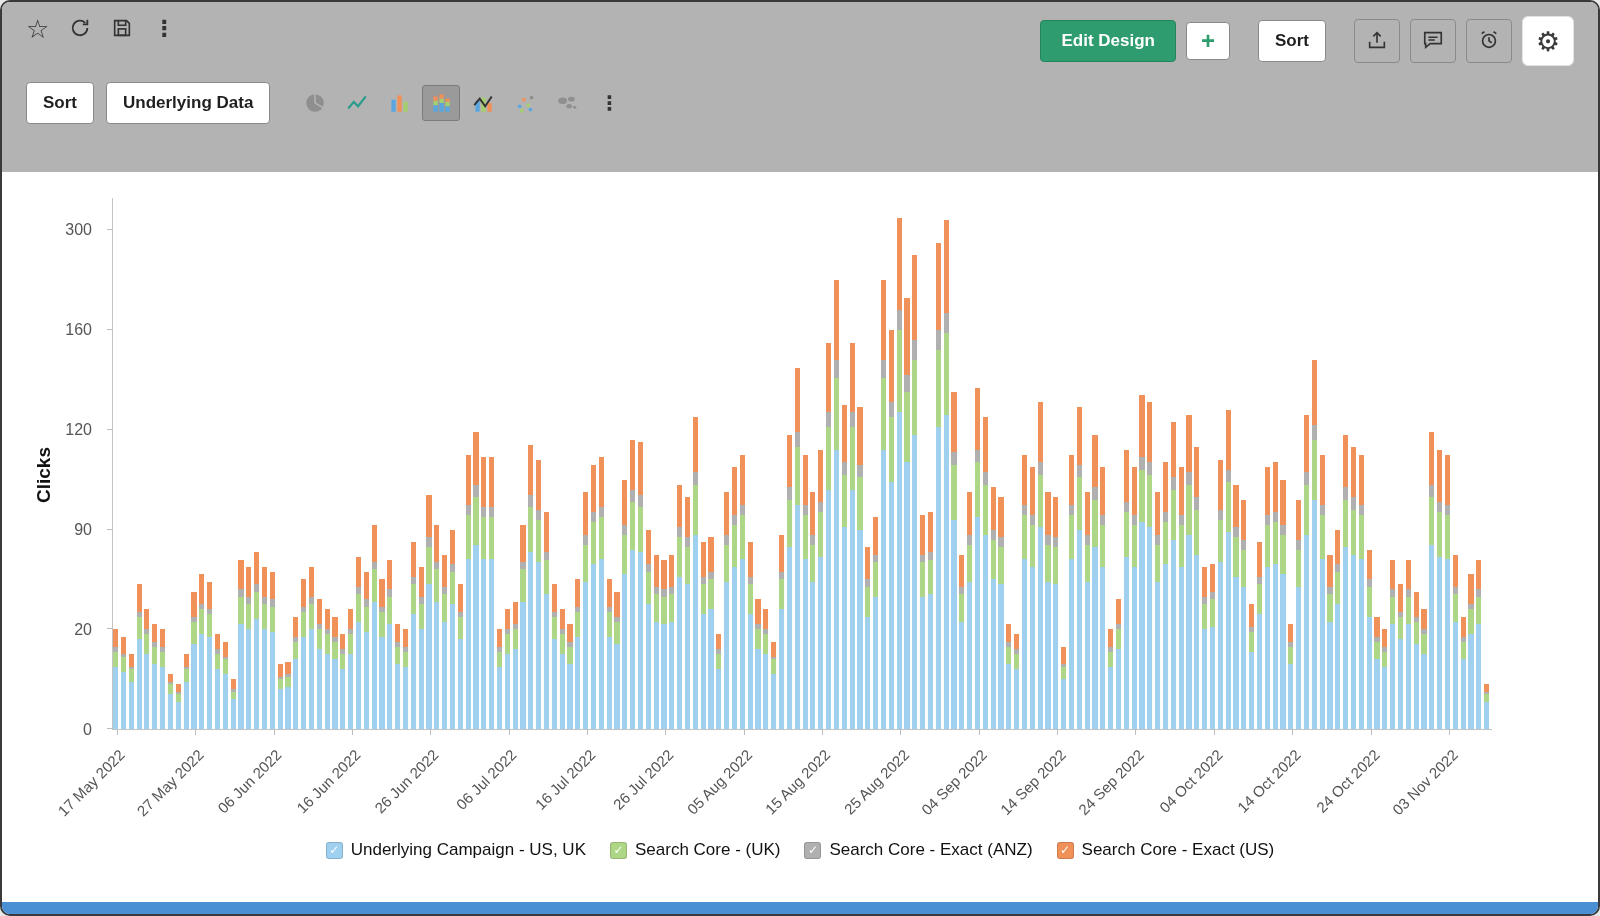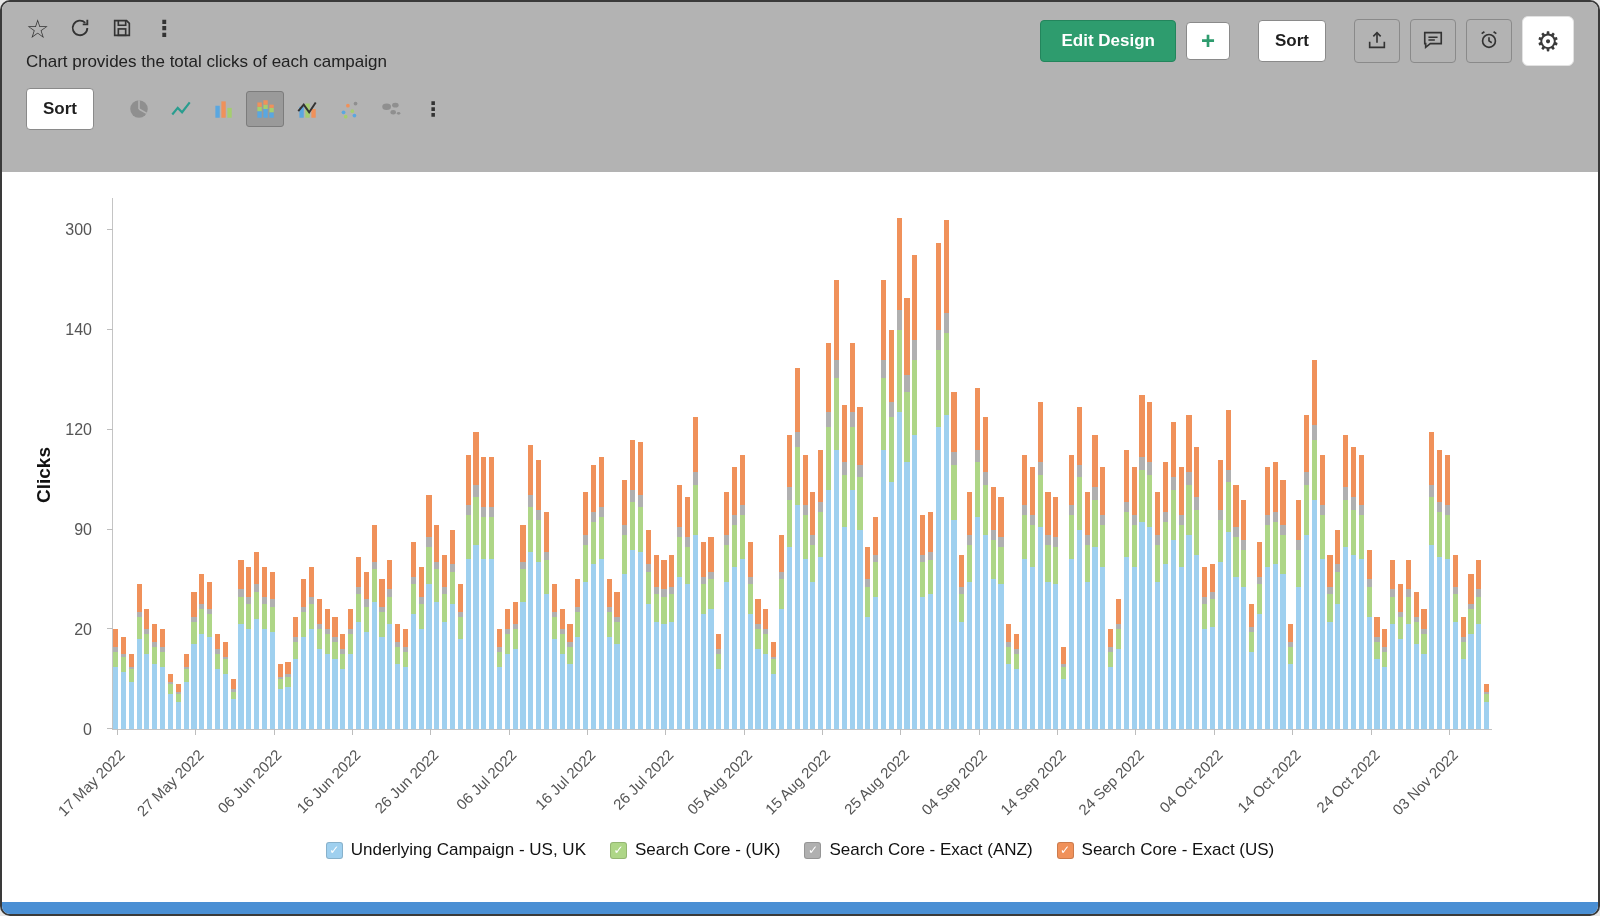--- a/index.html
+++ b/index.html
@@ -92,21 +92,20 @@
                 <path d="M4 4h13l3 3v13H4z"></path>
                   <path d="M8 4v5h8V4"></path>
                   <rect x="8" y="13" width="8" height="7"></rect>
               </svg>
             </span>
           </button>
           <button class="title-icon-btn">
             <span class="sym kebab">⋮</span>
           </button>
         </div>
-        <div class="subtitle">Chart provides the total clicks of each campaign</div>
       </div>
 
       <div class="header-actions">
         <button class="btn btn-green">Edit Design</button>
         <button class="btn btn-plus">+</button>
         <span class="grp-gap"></span>
         <button class="btn">Sort</button>
         <span class="grp-gap"></span>
         <button class="icon-btn">
           <span>
@@ -135,20 +134,21 @@
           </span>
         </button>
         <button class="icon-btn highlight">
           <span class="sym gear">⚙</span>
         </button>
       </div>
     </div>
 
     <div class="header-toolbar">
       <button class="btn">Sort</button>
+      <button class="btn">Underlying Data</button>
 
       <div class="chart-type-group">
         <div class="ct-cell">
           <svg width="24" height="24" viewBox="0 0 22 22">
             <circle cx="11" cy="11" r="8" fill="#8f8f8f"></circle>
             <path d="M11 11V3M11 11l7 4" stroke="#b3b3b3" stroke-width="1.5" fill="none"></path>
           </svg>
         </div>
         <div class="ct-cell">
           <svg width="24" height="24" viewBox="0 0 22 22" fill="none">
@@ -208,21 +208,21 @@
     </div>
   </div>
 
   <div class="main">
     <div class="y-axis-title">Clicks</div>
     <div class="y-ticks">
         <div class="y-tick-label" style="bottom: 0%;">0</div>
         <div class="y-tick-label" style="bottom: 18.7793%;">20</div>
         <div class="y-tick-label" style="bottom: 37.5587%;">90</div>
         <div class="y-tick-label" style="bottom: 56.338%;">120</div>
-        <div class="y-tick-label" style="bottom: 75.1174%;">140</div>
+        <div class="y-tick-label" style="bottom: 75.1174%;">160</div>
         <div class="y-tick-label" style="bottom: 93.8967%;">300</div>
       </div>
     <div class="plot">
         <div class="bar" style="left: 0%; width: 0.375%;">
           <div class="seg" style="height: 3.28638%; background: rgb(240, 145, 90);"></div>
           <div class="seg" style="height: 0.938967%; background: rgb(176, 176, 176);"></div>
           <div class="seg" style="height: 2.8169%; background: rgb(174, 214, 135);"></div>
           <div class="seg" style="height: 11.7371%; background: rgb(159, 208, 239);"></div>
         </div>
         <div class="bar" style="left: 0.568182%; width: 0.375%;">

